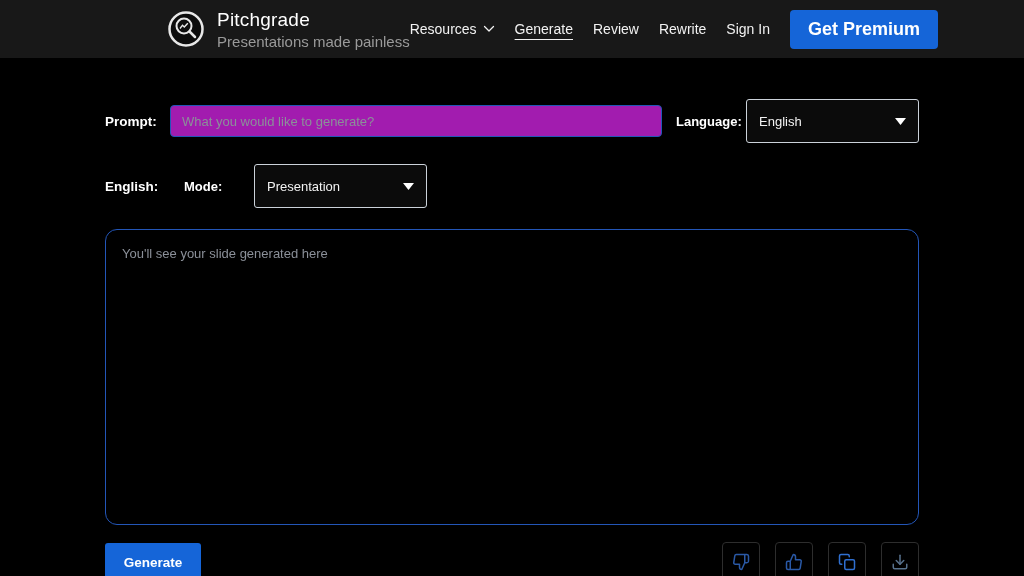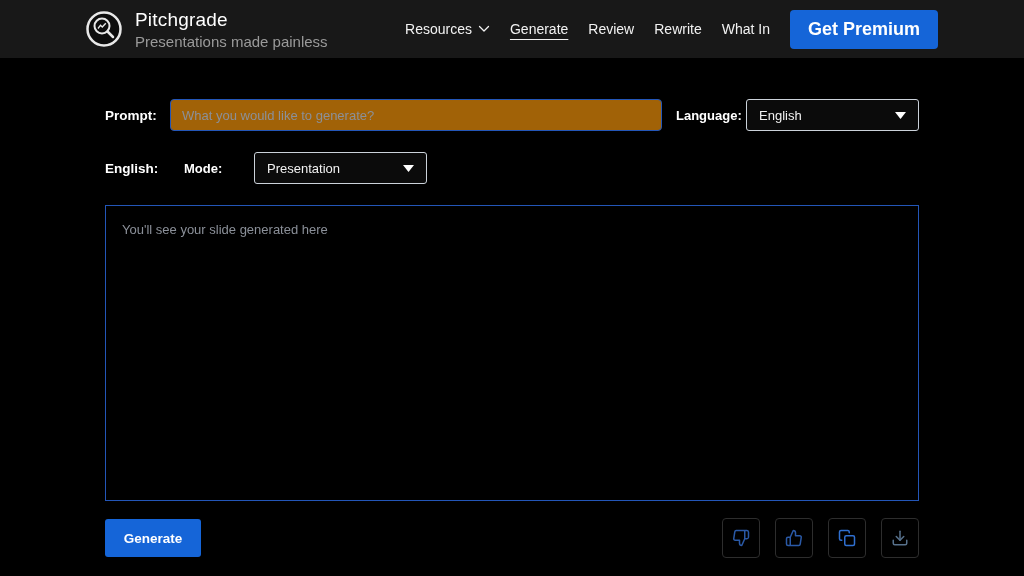--- a/index.html
+++ b/index.html
@@ -9,21 +9,21 @@
     font-family: "Liberation Sans", sans-serif;
     overflow: hidden;
     color: #fff;
   }
   
   .header {
     height: 58px;
     background: #181818;
     display: flex;
     align-items: center;
-    justify-content: space-between;
+    justify-content: flex-end;
     padding: 0 86px 0 85px;
   }
   .brand { display: flex; align-items: center; gap: 12px; }
   .logo-circle { display: flex; align-items: center; justify-content: center; }
   .brand-text .title { font-size: 19px; font-weight: 400; color: #fff; letter-spacing: .2px; }
   .brand-text .tagline { font-size: 15px; color: #9a9a9a; margin-top: 2px; }
   .nav { display: flex; align-items: center; gap: 20px; }
   .nav-item {
     font-size: 14px; color: #f2f2f2; cursor: pointer;
     display: inline-flex; align-items: center; gap: 6px;
@@ -35,47 +35,47 @@
     font-family: "Liberation Sans", sans-serif;
     font-size: 18px; font-weight: bold;
     padding: 9px 18px; border-radius: 4px; cursor: pointer;
   }
   
   .main { padding: 20px 105px 0 105px; }
   .form-row { display: flex; align-items: center; margin-bottom: 21px; margin-top: 21px; }
   .field-label { font-size: 13.5px; font-weight: bold; color: #fff; width: 65px; flex-shrink: 0; }
   .text-input {
     flex: 1; height: 32px;
-    background: #a16207;
+    background: #a21caf;
     border: 1px solid #2356b8;
     border-radius: 4px;
     color: #e8e8e8;
     font-family: "Liberation Sans", sans-serif;
     font-size: 13px;
     padding: 0 11px;
     outline: none;
   }
   .text-input::placeholder { color: #8b9099; }
   .right-label { font-size: 13px; font-weight: bold; color: #fff; width: 70px; margin-left: 14px; flex-shrink: 0; }
   .select-box {
-    width: 173px; height: 32px; flex-shrink: 0;
+    width: 173px; height: 44px; flex-shrink: 0;
     background: #0b0b0b;
     border: 1px solid #cbd2da;
     border-radius: 3px;
     display: flex; align-items: center; justify-content: space-between;
     padding: 0 12px 0 12px;
     font-size: 13px; color: #f2f2f2;
     cursor: pointer;
   }
   
   .output-area {
     margin-top: 1px;
     height: 296px;
     border: 1px solid #2356b8;
-    border-radius: 0;
+    border-radius: 12px;
     background: #000;
     padding: 14px 16px;
   }
   .output-placeholder { font-size: 13px; color: #8b9099; }
   
   .bottom-row { display: flex; align-items: center; justify-content: space-between; margin-top: 17px; }
   .generate-btn {
     background: #1565d8; color: #fff; border: none;
     font-family: "Liberation Sans", sans-serif;
     font-size: 13.5px; font-weight: bold;
@@ -117,21 +117,21 @@
   <nav class="nav">
     <a class="nav-item">
       <span>Resources</span>
       <svg width="12" height="8" viewBox="0 0 24 16" fill="none" stroke="#f2f2f2" stroke-width="2.5" stroke-linecap="round" stroke-linejoin="round">
           <polyline points="3 3 12 12 21 3"></polyline>
         </svg>
     </a>
     <a class="nav-item active">Generate</a>
     <a class="nav-item">Review</a>
     <a class="nav-item">Rewrite</a>
-    <a class="nav-item">What In</a>
+    <a class="nav-item">Sign In</a>
     <button class="cta-btn">Get Premium</button>
   </nav>
 </header>
 
 <main class="main">
 
   <div class="form-row">
     <label class="field-label">Prompt:</label>
     <input class="text-input" type="text" placeholder="What you would like to generate?" style="">
     <label class="right-label">Language:</label>

